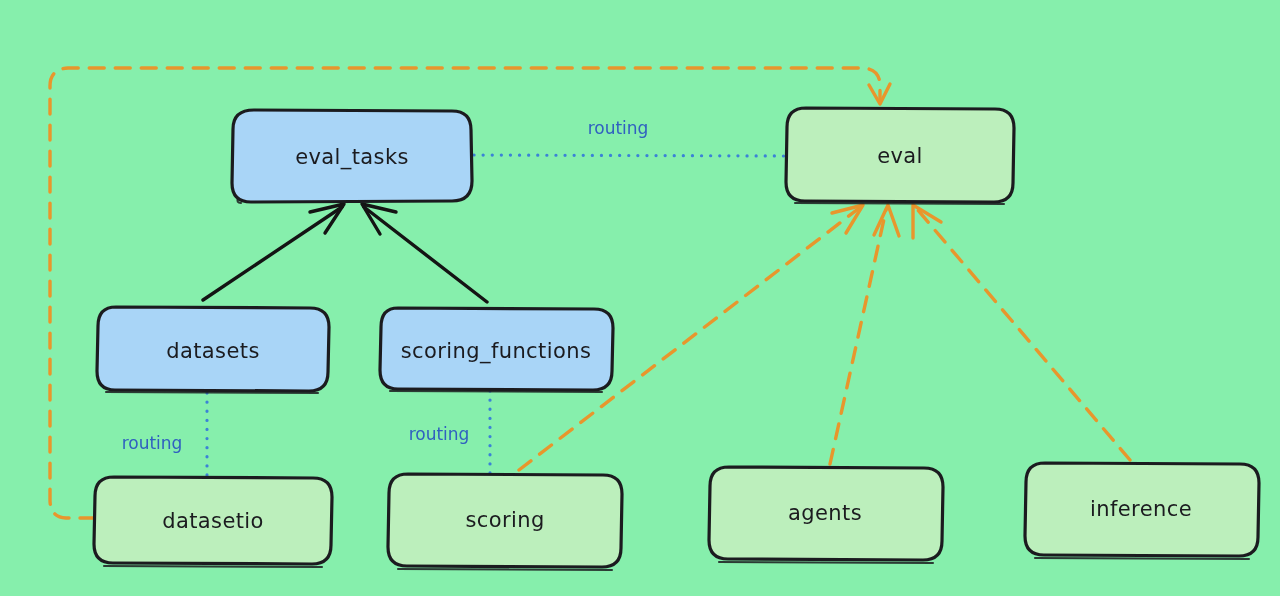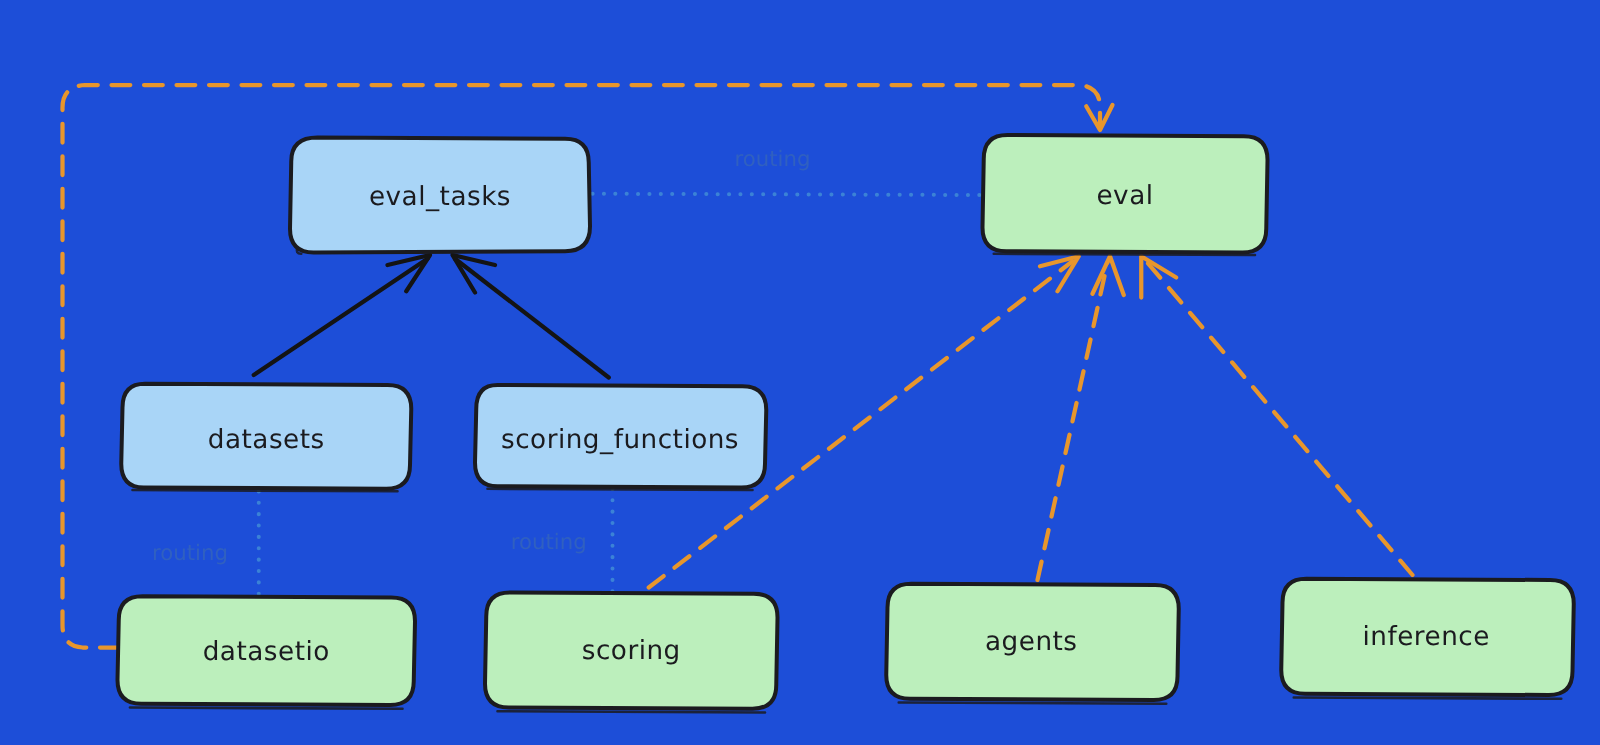--- a/index.html
+++ b/index.html
@@ -8,21 +8,21 @@
     padding: 0;
     background: #ffffff;
   }
   body {
     font-family: "DejaVu Sans", sans-serif;
   }
   #canvas {
     position: relative;
     width: 1280px;
     height: 596px;
-    background: #1d4ed8;
+    background: #86efac;
     overflow: hidden;
   }
   svg#diagram {
     position: absolute;
     left: 0;
     top: 0;
     width: 1280px;
     height: 596px;
   }
   .node-rect {

